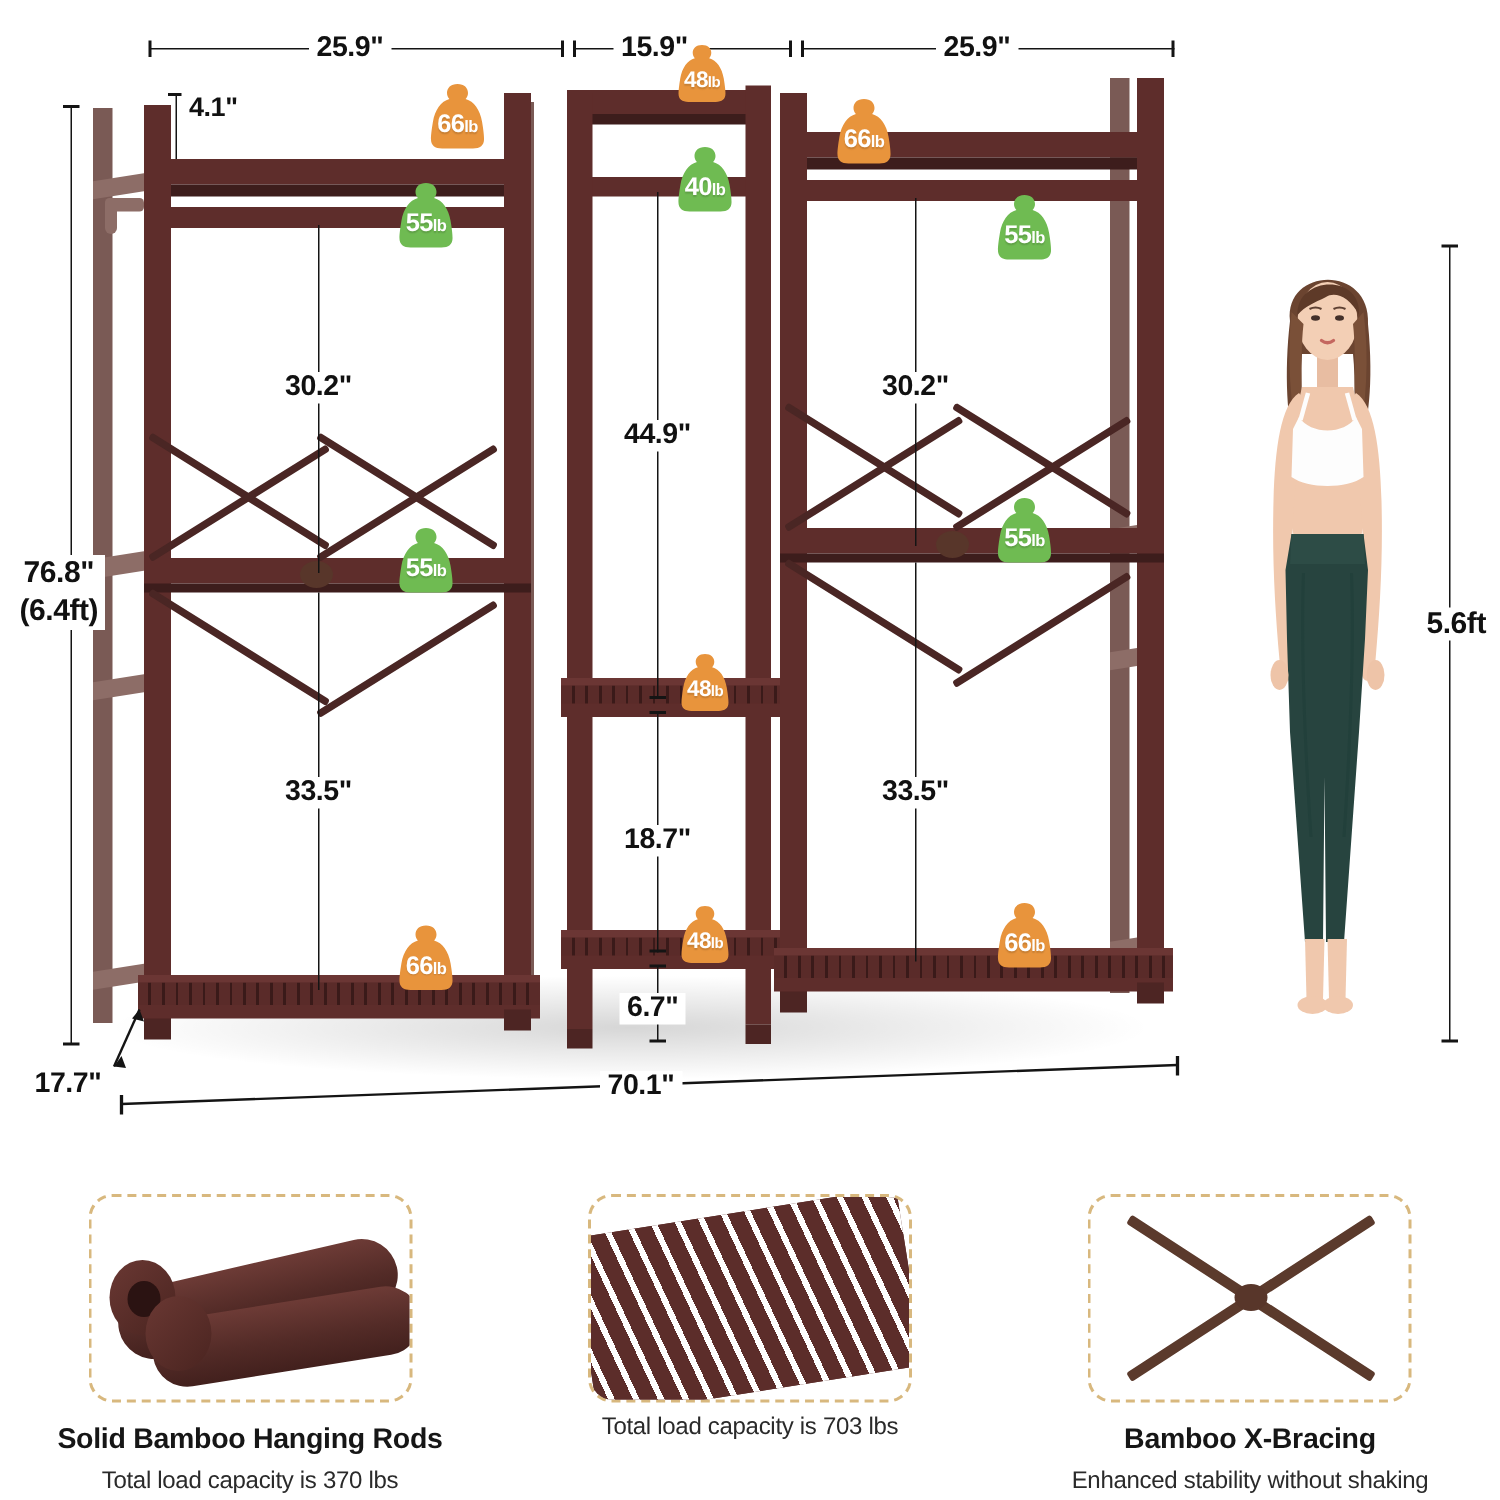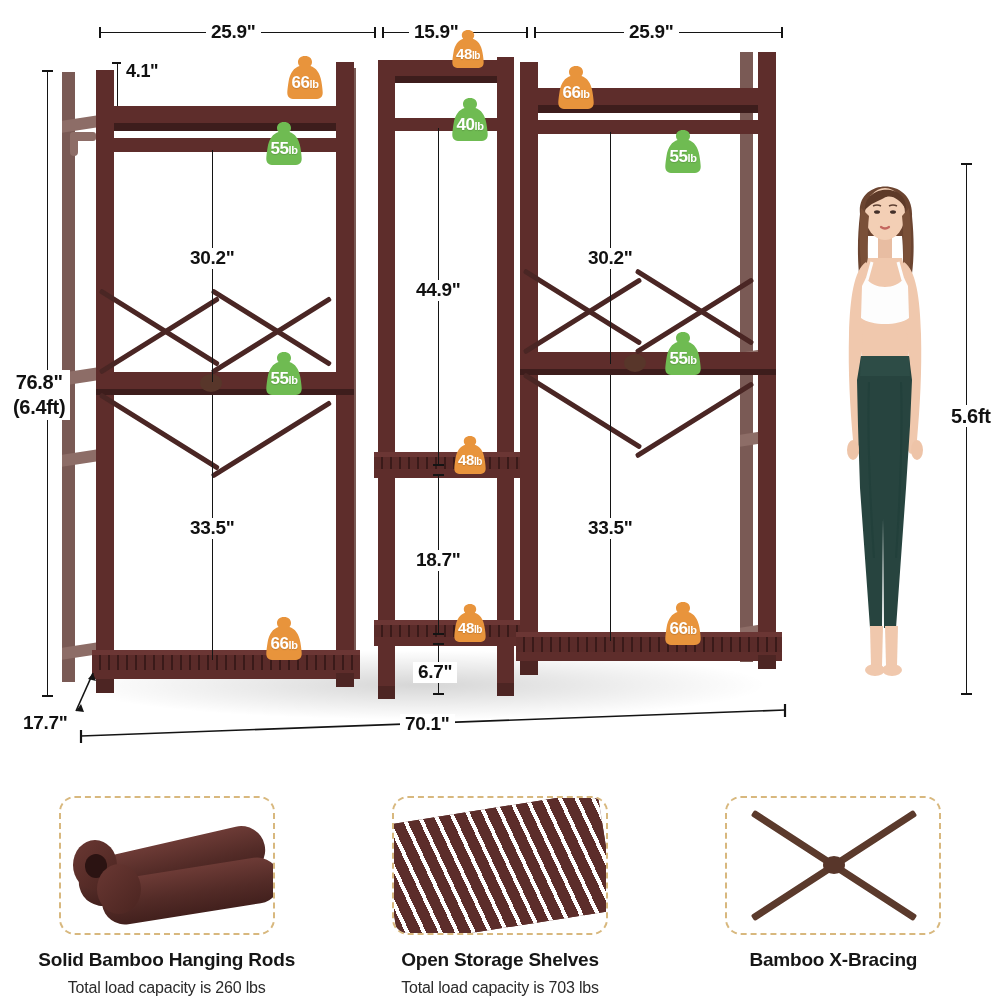--- a/index.html
+++ b/index.html
@@ -423,34 +423,34 @@
 
     <div class="feature">
       <div class="fcard">
         <div class="rod" style="left:16px;top:44px;width:190px;height:48px;transform:rotate(-13deg);"></div>
         <div class="rod-end" style="left:12px;top:42px;width:44px;height:50px;"></div>
         <div class="rod-hole" style="left:24px;top:56px;width:22px;height:24px;"></div>
         <div class="rod" style="left:40px;top:70px;width:180px;height:46px;transform:rotate(-9deg);"></div>
         <div class="rod-end" style="left:36px;top:66px;width:44px;height:50px;"></div>
       </div>
       <div class="ftitle">Solid Bamboo Hanging Rods</div>
-      <div class="fsub">Total load capacity is 260 lbs</div>
+      <div class="fsub">Total load capacity is 370 lbs</div>
     </div>
 
     <div class="feature">
       <div class="fcard">
         <div class="slatpanel" style="left:-6px;top:10px;width:220px;height:120px;transform:rotate(-9deg);"></div>
       </div>
-      <div class="ftitle">Open Storage Shelves</div>
       <div class="fsub">Total load capacity is 703 lbs</div>
     </div>
 
     <div class="feature">
       <div class="fcard">
         <div class="xbar" style="left:10px;top:64px;width:194px;height:7px;transform:rotate(33deg);"></div>
         <div class="xbar" style="left:10px;top:64px;width:194px;height:7px;transform:rotate(-33deg);"></div>
         <div class="xknot" style="left:96px;top:58px;"></div>
       </div>
       <div class="ftitle">Bamboo X-Bracing</div>
+      <div class="fsub">Enhanced stability without shaking</div>
     </div>
 
   </div>
 </div>
 
 </body></html>

